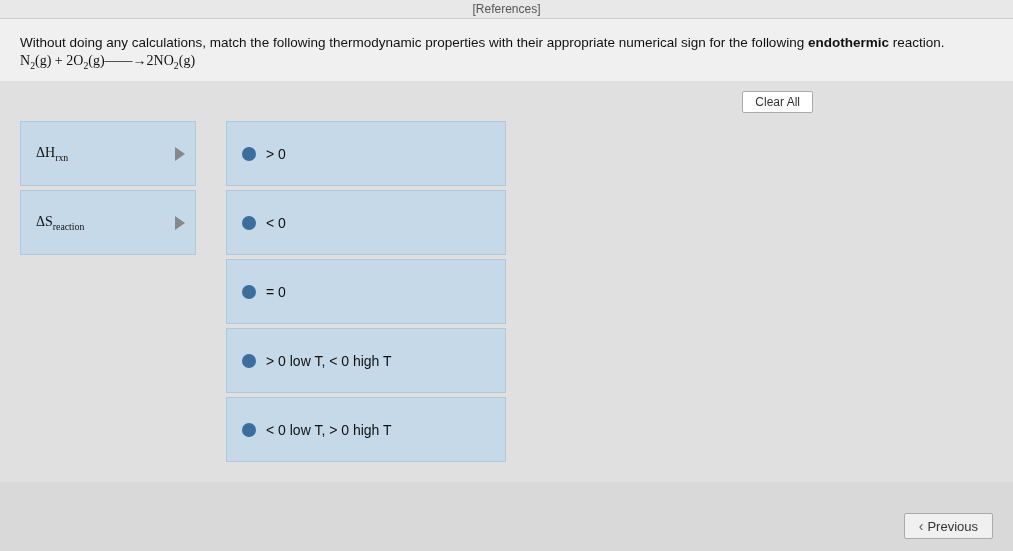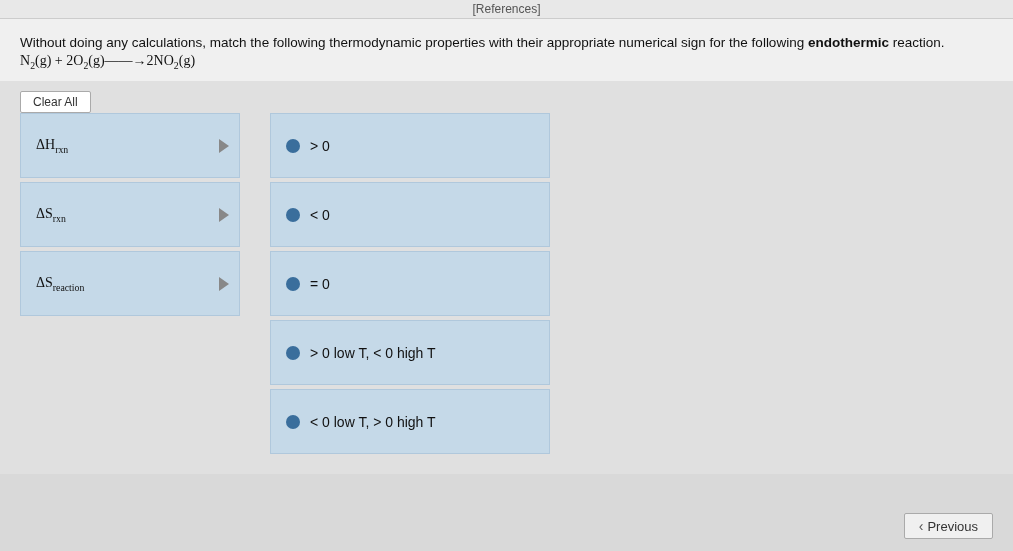--- a/index.html
+++ b/index.html
@@ -38,20 +38,22 @@
       font-family: 'Times New Roman', serif;
     }
     .main-content {
       background: #e0e0e0;
       padding: 10px 20px 20px 20px;
       display: flex;
       flex-direction: column;
     }
     .clear-all-row {
       display: flex;
+      justify-content: flex-end;
+      margin-bottom: 8px;
       padding-right: 180px;
     }
     .clear-all-btn {
       background: white;
       border: 1px solid #aaa;
       padding: 3px 12px;
       font-size: 12px;
       cursor: pointer;
       border-radius: 2px;
       color: #333;
@@ -59,21 +61,21 @@
     .drag-drop-area {
       display: flex;
       gap: 0;
       align-items: flex-start;
     }
     
     .left-column {
       display: flex;
       flex-direction: column;
       gap: 4px;
-      width: 220px;
+      width: 176px;
       margin-right: 30px;
     }
     .drag-item {
       background: #c5d9e8;
       border: 1px solid #b0c8dc;
       height: 65px;
       display: flex;
       align-items: center;
       justify-content: space-between;
       padding: 0 10px 0 15px;
@@ -169,26 +171,20 @@
 
     <div class="left-column">
 
       <div class="drag-item" draggable="true">
         <span class="drag-item-label">
           ΔH<sub>rxn</sub>
         </span>
         <div class="drag-item-arrow"></div>
       </div>
 
-      <div class="drag-item" draggable="true">
-        <span class="drag-item-label">
-          ΔS<sub>rxn</sub>
-        </span>
-        <div class="drag-item-arrow"></div>
-      </div>
 
 
       <div class="drag-item" draggable="true">
         <span class="drag-item-label">
           ΔS<sub>reaction</sub>
         </span>
         <div class="drag-item-arrow"></div>
       </div>
 
     </div>

